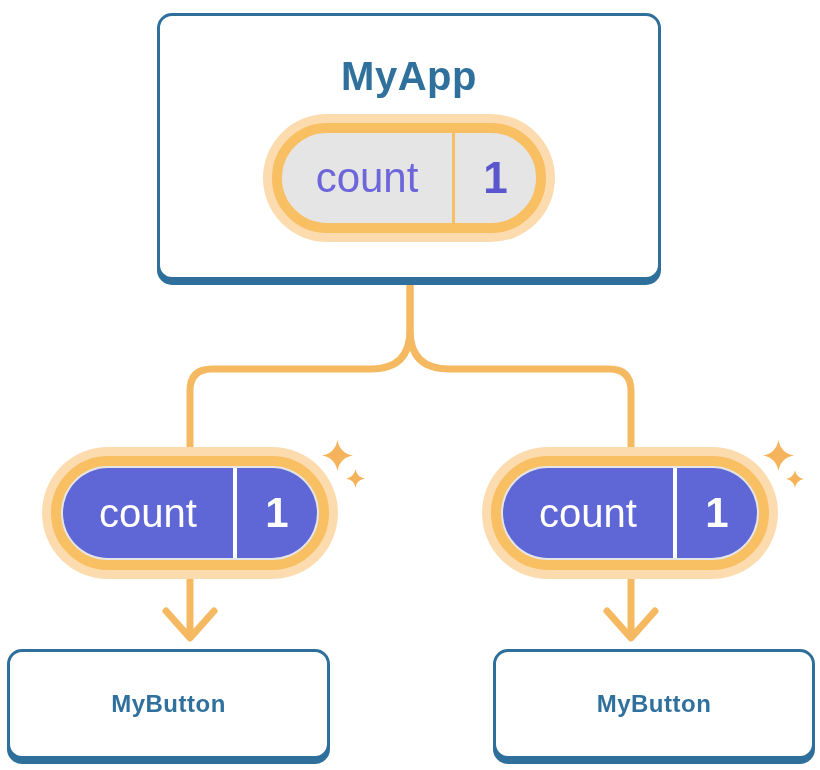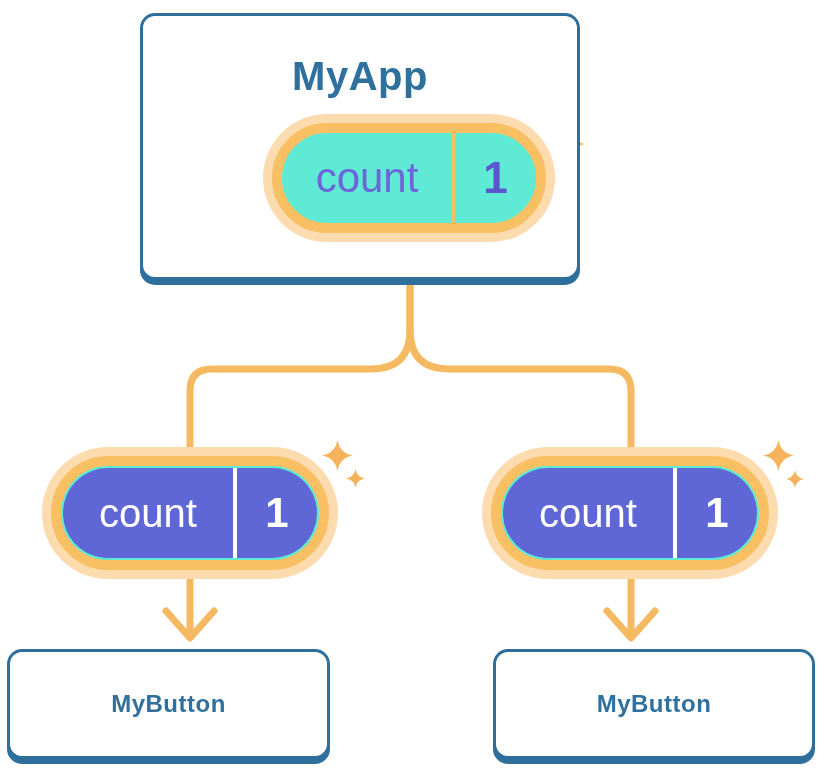--- a/index.html
+++ b/index.html
@@ -14,39 +14,39 @@
 
   
   .card{
     position:absolute;
     background:#ffffff;
     border:3px solid #2E6F9B;
     border-radius:15px;
     box-shadow:0 5px 0 #2E6F9B;
     box-sizing:border-box;
   }
-  .card-root{left:140px;top:13px;width:440px;height:267px;}
+  .card-root{left:157px;top:13px;width:504px;height:267px;}
   .card-left{left:7px;top:649px;width:323px;height:110px;}
   .card-right{left:493px;top:649px;width:322px;height:110px;}
   .card-title{
     position:absolute;left:0;right:0;top:38px;
     text-align:center;
     font-size:40px;font-weight:700;letter-spacing:.5px;
     color:#2F709D;
   }
   .card-child .card-title{top:0;bottom:0;display:flex;align-items:center;justify-content:center;font-size:24px;}
 
   
   .pill{
     position:absolute;
     box-sizing:border-box;
     border:10px solid #F8BF63;
     border-radius:60px;
     box-shadow:0 0 0 9px #FCDCAF;
-    background:#5eead4;
+    background:#e5e5e5;
     display:flex;
     align-items:stretch;
   }
   .pill-top{left:272px;top:123px;width:274px;height:110px;}
   .pill-bottom{width:278px;height:114px;padding:2px;}
   .pill-bottom-left{left:51px;top:456px;}
   .pill-bottom-right{left:491px;top:456px;}
 
   .pill-cell{display:flex;align-items:center;justify-content:center;}
   .pill-name{width:170px;font-size:42px;font-weight:500;color:#6C66DA;}

